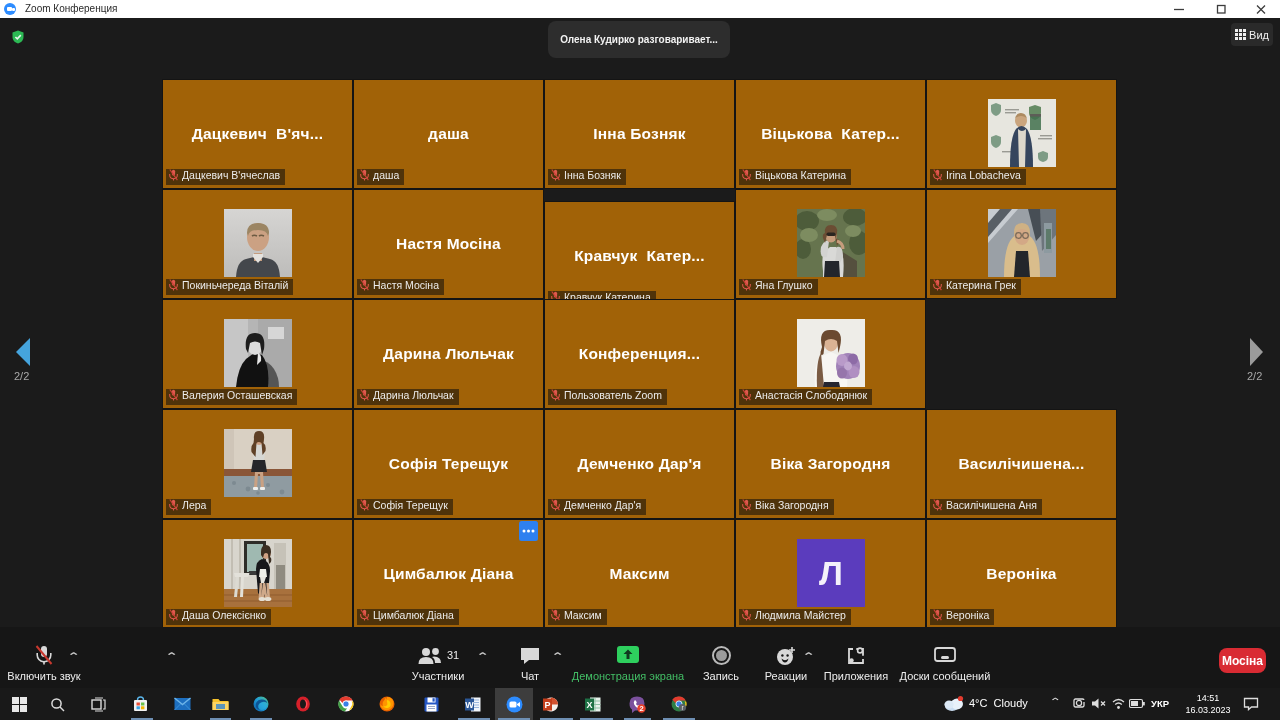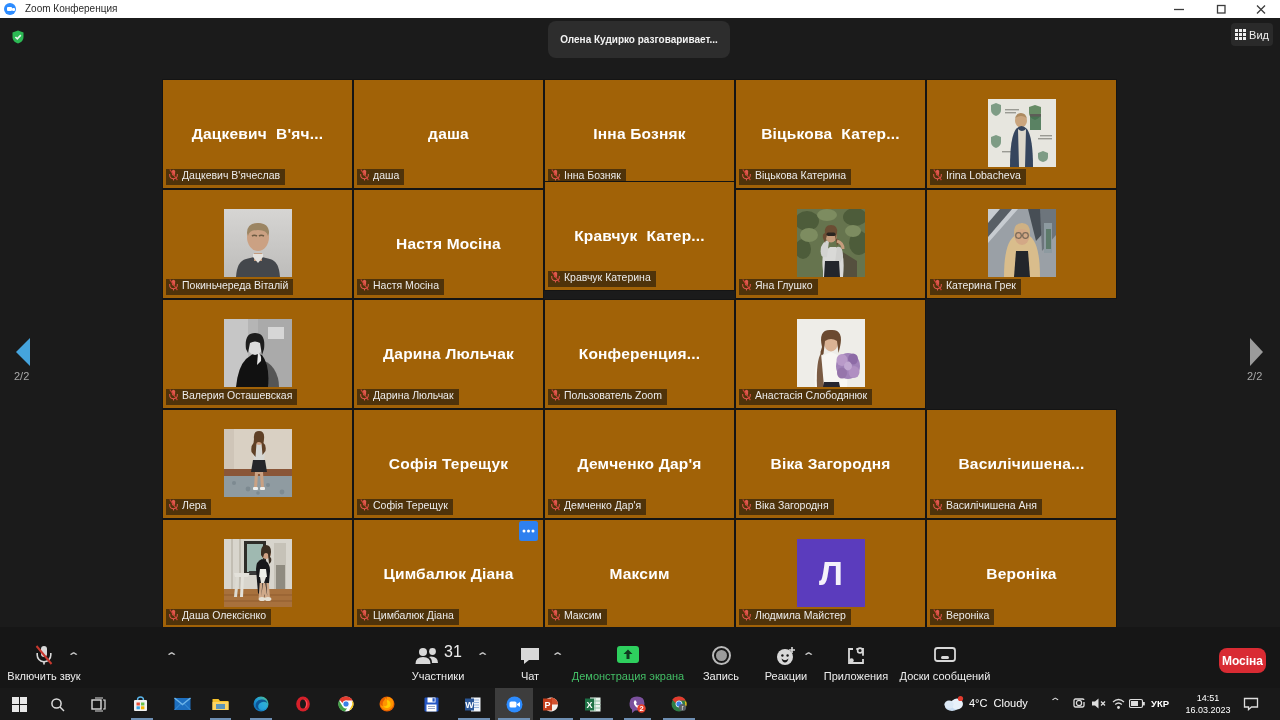--- a/index.html
+++ b/index.html
@@ -168,21 +168,21 @@
 <div class="tile" style="left:354px;top:172px">
       <div class="big">Настя Мосіна</div>
       <div class="lab"><svg width="9" height="12" viewBox="0 0 9 12">
           <g fill="#de5a4e">
             <rect x="2.9" y="0.7" width="3.2" height="5.8" rx="1.6"></rect>
             <path d="M1.2 4.9 v1 a3.3 3.3 0 0 0 6.6 0 v-1 h1 v1 a4.3 4.3 0 0 1 -3.8 4.27 V11.5 h-1 V10.17 A4.3 4.3 0 0 1 0.2 5.9 v-1 z"></path>
           </g>
           <line x1="0.8" y1="0.5" x2="8.4" y2="11.2" stroke="#cc4238" stroke-width="1.2"></line>
         </svg>Настя Мосіна</div>
     </div>
-<div class="tile" style="left:545px;top:164px">
+<div class="tile" style="left:545px;top:184px">
       <div class="big">Кравчук  Катер...</div>
       <div class="lab"><svg width="9" height="12" viewBox="0 0 9 12">
           <g fill="#de5a4e">
             <rect x="2.9" y="0.7" width="3.2" height="5.8" rx="1.6"></rect>
             <path d="M1.2 4.9 v1 a3.3 3.3 0 0 0 6.6 0 v-1 h1 v1 a4.3 4.3 0 0 1 -3.8 4.27 V11.5 h-1 V10.17 A4.3 4.3 0 0 1 0.2 5.9 v-1 z"></path>
           </g>
           <line x1="0.8" y1="0.5" x2="8.4" y2="11.2" stroke="#cc4238" stroke-width="1.2"></line>
         </svg>Кравчук Катерина</div>
     </div>
 <div class="tile" style="left:736px;top:172px">
@@ -487,21 +487,21 @@
     <div class="ti" style="left:378px;top:17px;width:120px;color:#ededed">
       <div class="ic">
         <svg width="26" height="20" viewBox="0 0 26 20">
           <g fill="#d8d8d8">
             <circle cx="9" cy="6" r="4"></circle>
             <path d="M1.5 18 q0 -7 7.5 -7 q7.5 0 7.5 7 z"></path>
             <circle cx="18.5" cy="5.5" r="3.4"></circle>
             <path d="M17 10.5 q7 0 7 6.5 h-6 q0 -4.5 -3 -6 z"></path>
           </g>
         </svg>
-        <span style="font-size:16px;margin-left:4px;position:relative;top:-5px">31</span>
+        <span style="font-size:11px;margin-left:4px;position:relative;top:-5px">31</span>
       </div>
       <div class="lb">Участники</div>
     </div>
     <div class="chev" style="left:479px;top:24px">⌃</div>
     <div class="ti" style="left:470px;top:17px;width:120px;color:#ededed">
       <div class="ic">
         <svg width="22" height="20" viewBox="0 0 22 20">
           <path d="M2 2 h18 v12 h-10 l-5 4 v-4 h-3 z" fill="#d8d8d8"></path>
         </svg>
       </div>

